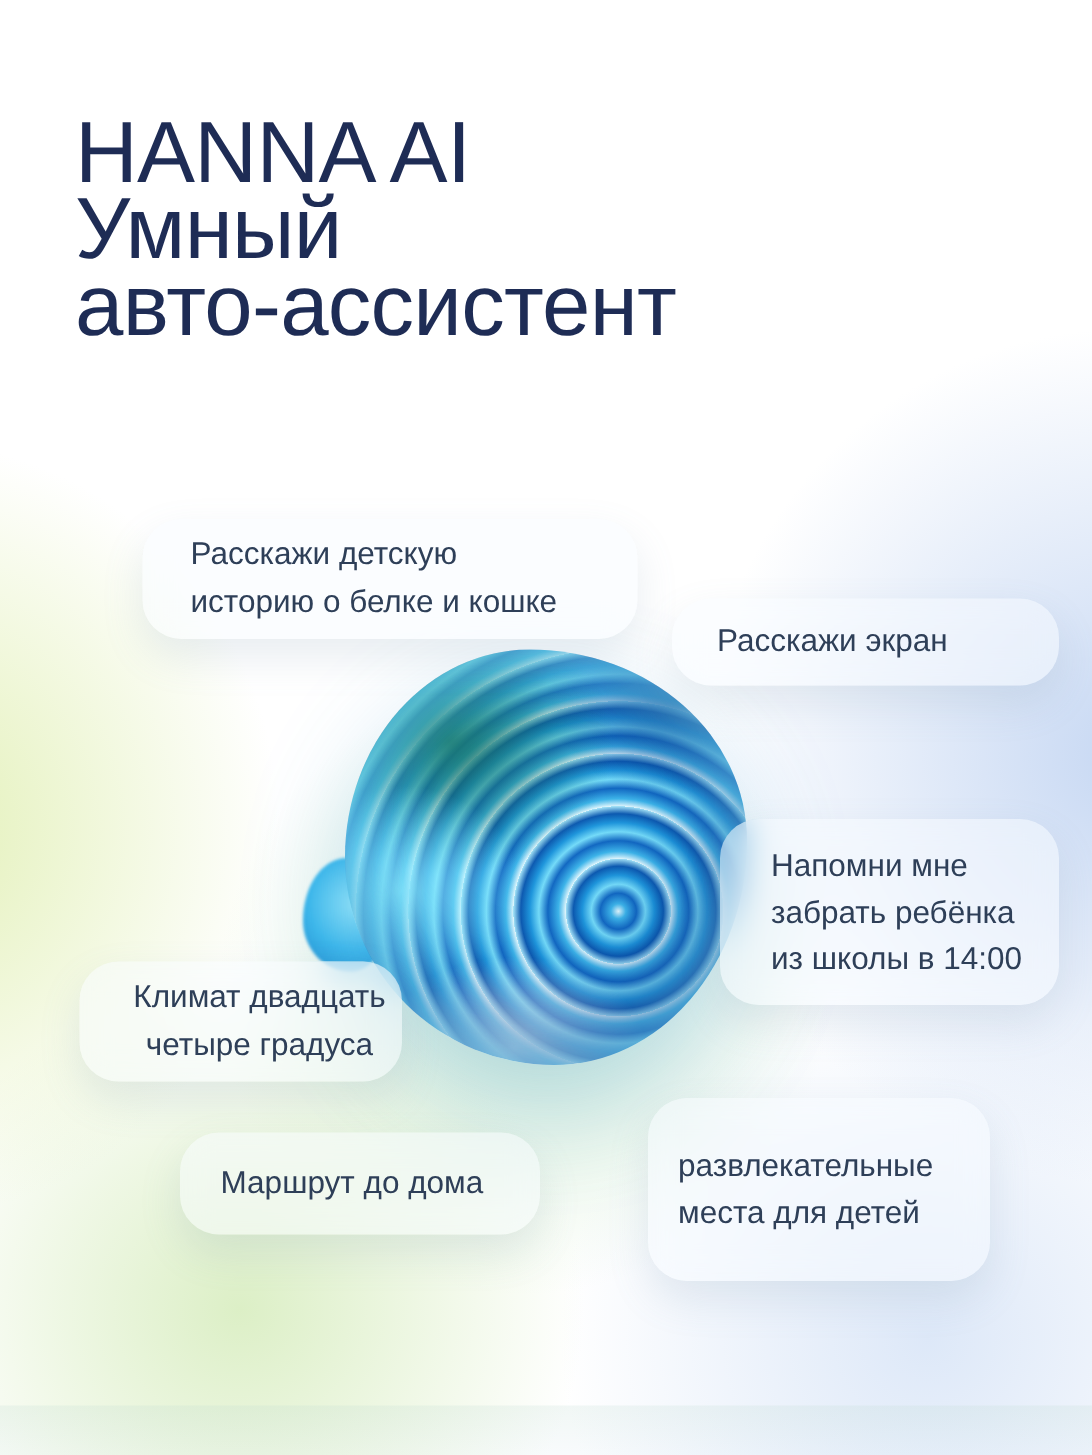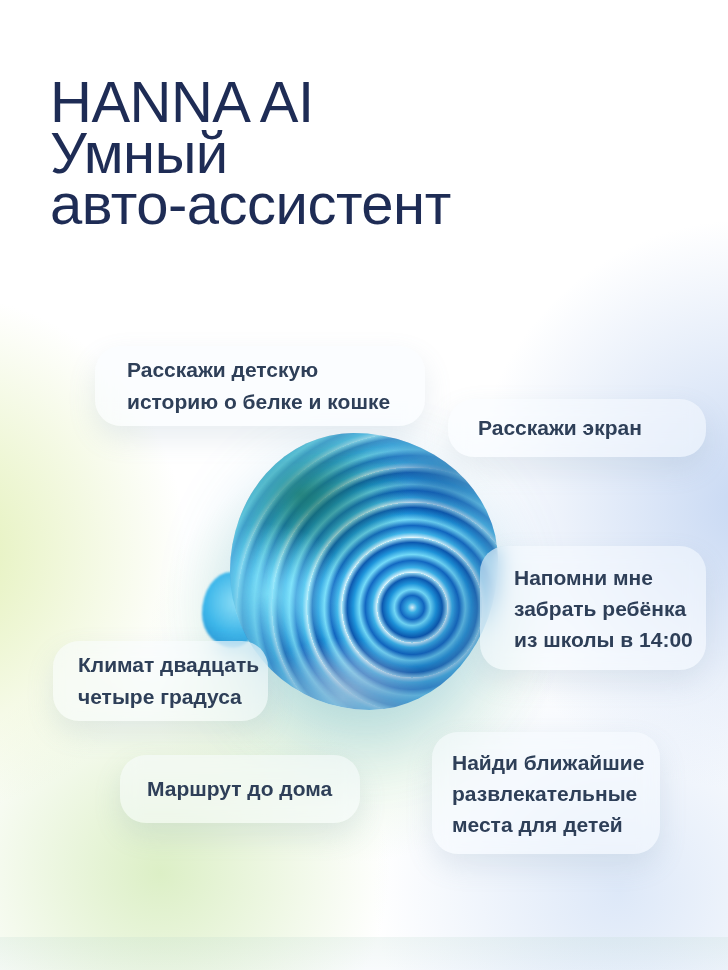--- a/index.html
+++ b/index.html
@@ -71,26 +71,26 @@
     border-radius: 26px;
     background: rgba(247,251,255,0.52);
     box-shadow: 0 12px 28px rgba(110,140,165,0.16);
     backdrop-filter: blur(10px);
     -webkit-backdrop-filter: blur(10px);
     display: flex; flex-direction: column; justify-content: center;
     color: #2e3f58;
     font-size: 21px; line-height: 32px;
     box-sizing: border-box;
   }
-  .bubble span { white-space: nowrap; display: block; font-weight: bold; }
+  .bubble span { white-space: nowrap; display: block; }
   .b1 { left:  95px; top: 346px; width: 330px; height:  80px; padding-left: 32px; }
   .b2 { left: 448px; top: 399px; width: 258px; height:  58px; padding-left: 30px; }
   .b3 { left:  30px; top: 490px; width: 233px; height:  97px; padding-left: 22px; }
   .b4 { left: 480px; top: 546px; width: 226px; height: 124px; padding-left: 34px; line-height: 31px; }
-  .b5 { left:  53px; top: 641px; width: 215px; height:  80px; padding-left: 25px; }
+  .b5 { left:  53px; top: 641px; width: 215px; height:  80px; padding-left: 25px; text-align: center; }
   .b6 { left: 120px; top: 755px; width: 240px; height:  68px; padding-left: 27px; }
   .b7 { left: 432px; top: 732px; width: 228px; height: 122px; padding-left: 20px; line-height: 31px; }
 </style>
 </head>
 <body>
 
 <div class="canvas">
 
   <div class="seam"></div>
 
@@ -122,18 +122,17 @@
   <div class="bubble b5">
     <span>Климат двадцать</span>
     <span>четыре градуса</span>
   </div>
 
   <div class="bubble b6">
     <span>Маршрут до дома</span>
   </div>
 
   <div class="bubble b7">
-    <span>Найди ближайшие</span>
     <span>развлекательные</span>
     <span>места для детей</span>
   </div>
 
 </div>
 
 </body></html>

